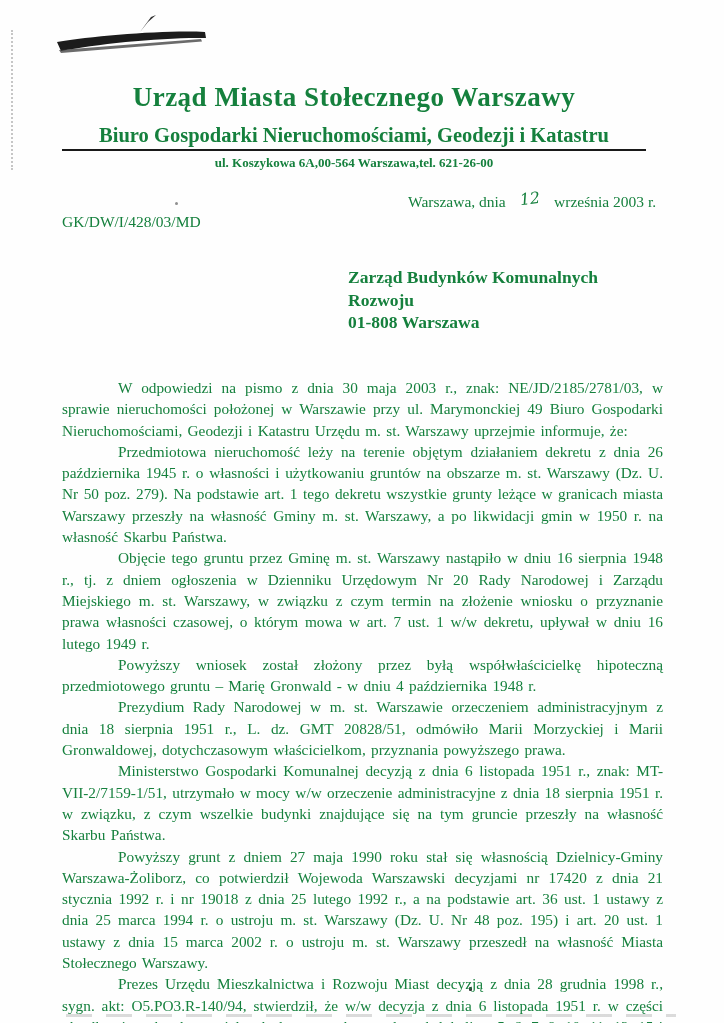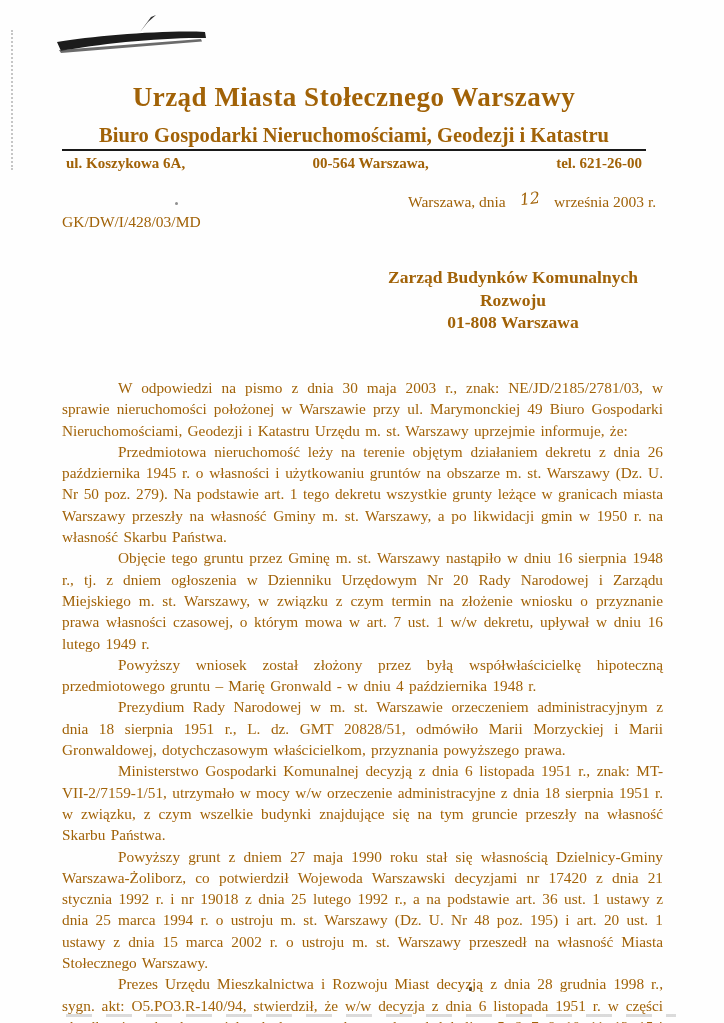--- a/index.html
+++ b/index.html
@@ -8,21 +8,21 @@
     background: #e9e9e9;
   }
   .page {
     position: relative;
     width: 724px;
     height: 1023px;
     margin: 0 auto;
     background: #fefefe;
     overflow: hidden;
     font-family: "Liberation Serif", serif;
-    color: #a16207;
+    color: #15803d;
   }
   
   .pen-mark {
     position: absolute;
     left: 52px;
     top: 8px;
     width: 165px;
     height: 58px;
   }
   .margin-dots {
@@ -80,22 +80,22 @@
     display: block;
     font-size: 20.5px;
     font-weight: bold;
     line-height: 26px;
     border-bottom: 2.5px solid #1a1a1a;
     padding-bottom: 1px;
     margin-top: 10px;
   }
   .letterhead .address-row {
     display: flex;
-    justify-content: space-between;
-    font-size: 15px;
+    justify-content: center;
+    font-size: 13px;
     font-weight: bold;
     margin-top: 4px;
     padding: 0 4px;
   }
   
   .date-line {
     position: absolute;
     left: 408px;
     top: 192px;
     font-size: 15.5px;
@@ -115,21 +115,20 @@
     top: 213px;
     font-size: 15.5px;
     text-align: center;
   }
   
   .recipient {
     position: absolute;
     left: 348px;
     top: 266px;
     width: 330px;
-    text-align: center;
     font-weight: bold;
     font-size: 17.5px;
     line-height: 22.5px;
   }
   
   .letter-body {
     position: absolute;
     left: 62px;
     top: 377px;
     width: 601px;

